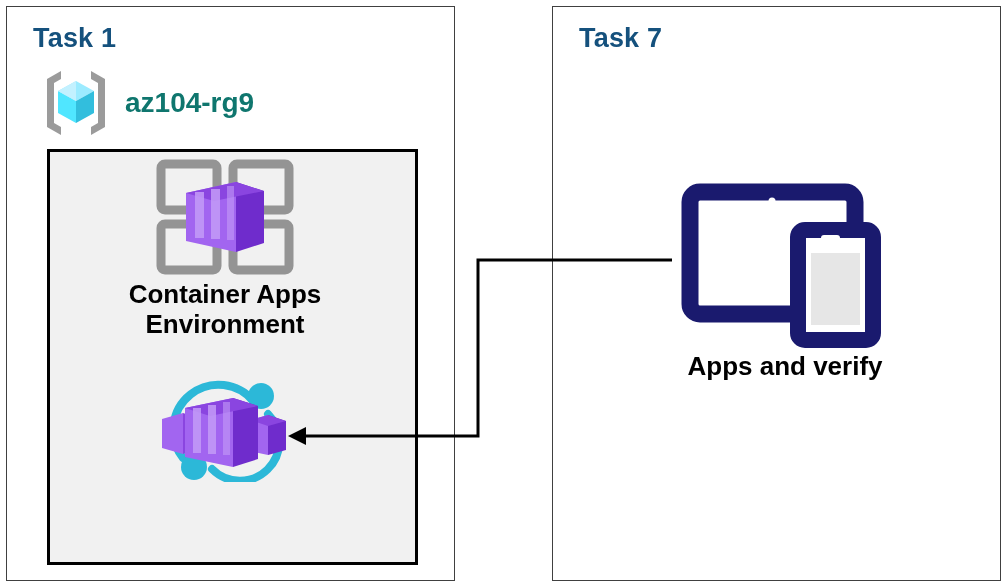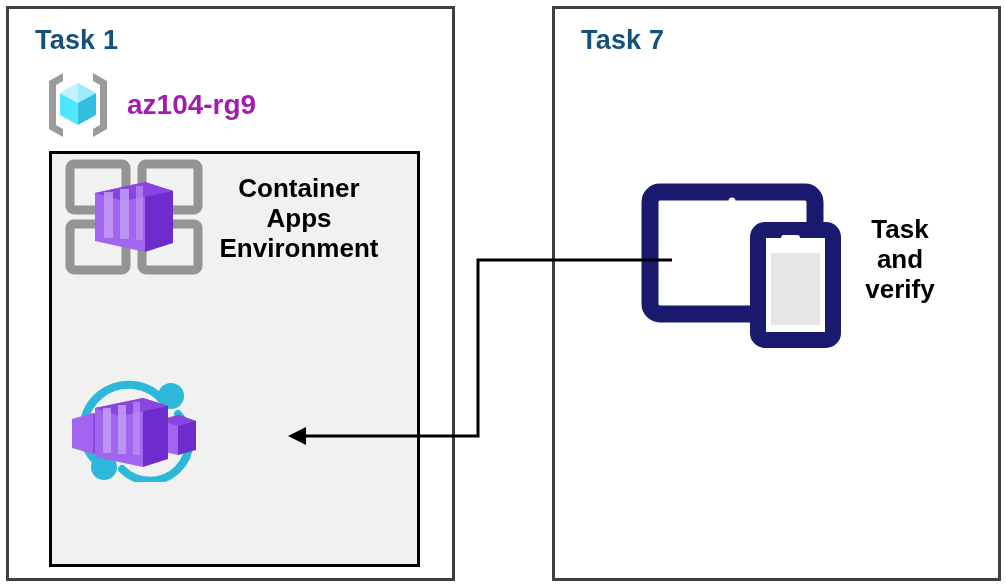--- a/index.html
+++ b/index.html
@@ -15,21 +15,21 @@
     width: 1006px;
     height: 584px;
     background: #ffffff;
     overflow: hidden;
   }
 
   
   .task-panel {
     position: absolute;
     background: #ffffff;
-    border: 3px solid #404040;
+    border: 1px solid #404040;
     box-sizing: border-box;
   }
   #task1-panel { left: 6px;   top: 6px; width: 449px;  height: 575px; }
   #task2-panel { left: 552px; top: 6px; width: 449px;  height: 575px; }
 
   .task-title {
     position: absolute;
     top: 16px;
     left: 26px;
     font-size: 27px;
@@ -44,37 +44,38 @@
     position: absolute;
     left: 34px;
     top: 60px;
     display: flex;
     align-items: center;
     gap: 14px;
   }
   #rg-label {
     font-size: 28px;
     font-weight: bold;
-    color: #a21caf;
+    color: #0f766e;
     white-space: nowrap;
   }
 
   
   .inner-box {
     position: absolute;
     background: #f1f1f1;
     border: 3px solid #000000;
     box-sizing: border-box;
   }
   #task1-inner { left: 40px;  top: 142px; width: 371px; height: 416px; }
 
   
   .node {
     position: absolute;
     display: flex;
+    flex-direction: column;
     align-items: center;
     text-align: center;
   }
   .node-label {
     font-size: 26px;
     font-weight: bold;
     color: #000000;
     line-height: 1.15;
     white-space: pre-line;
     margin-top: 4px;
@@ -187,21 +188,21 @@
         <rect x="20" y="24" width="165" height="122" rx="10" fill="none" stroke="#1a1a6e" stroke-width="17"></rect>
         <circle cx="102" cy="33" r="3.5" fill="#ffffff"></circle>
         <rect x="84" y="130" width="38" height="7" rx="3.5" fill="#ffffff"></rect>
 
         <rect x="128" y="62" width="75" height="110" rx="7" fill="#ffffff"></rect>
         <rect x="128" y="62" width="75" height="110" rx="7" fill="none" stroke="#1a1a6e" stroke-width="16"></rect>
         <rect x="151" y="67" width="19" height="6" rx="3" fill="#ffffff"></rect>
         <rect x="141" y="85" width="49" height="72" fill="#e6e6e6"></rect>
       </svg>
     </span>
-    <div class="node-label">Task and verify</div>
+    <div class="node-label">Apps and verify</div>
   </div>
 
   <svg id="connector">
     <polyline points="672,260 478,260 478,436 300,436" fill="none" stroke="#000000" stroke-width="3"></polyline>
     <polygon points="288,436 306,427 306,445" fill="#000000"></polygon>
   </svg>
 
 </div>
 
 </body></html>

